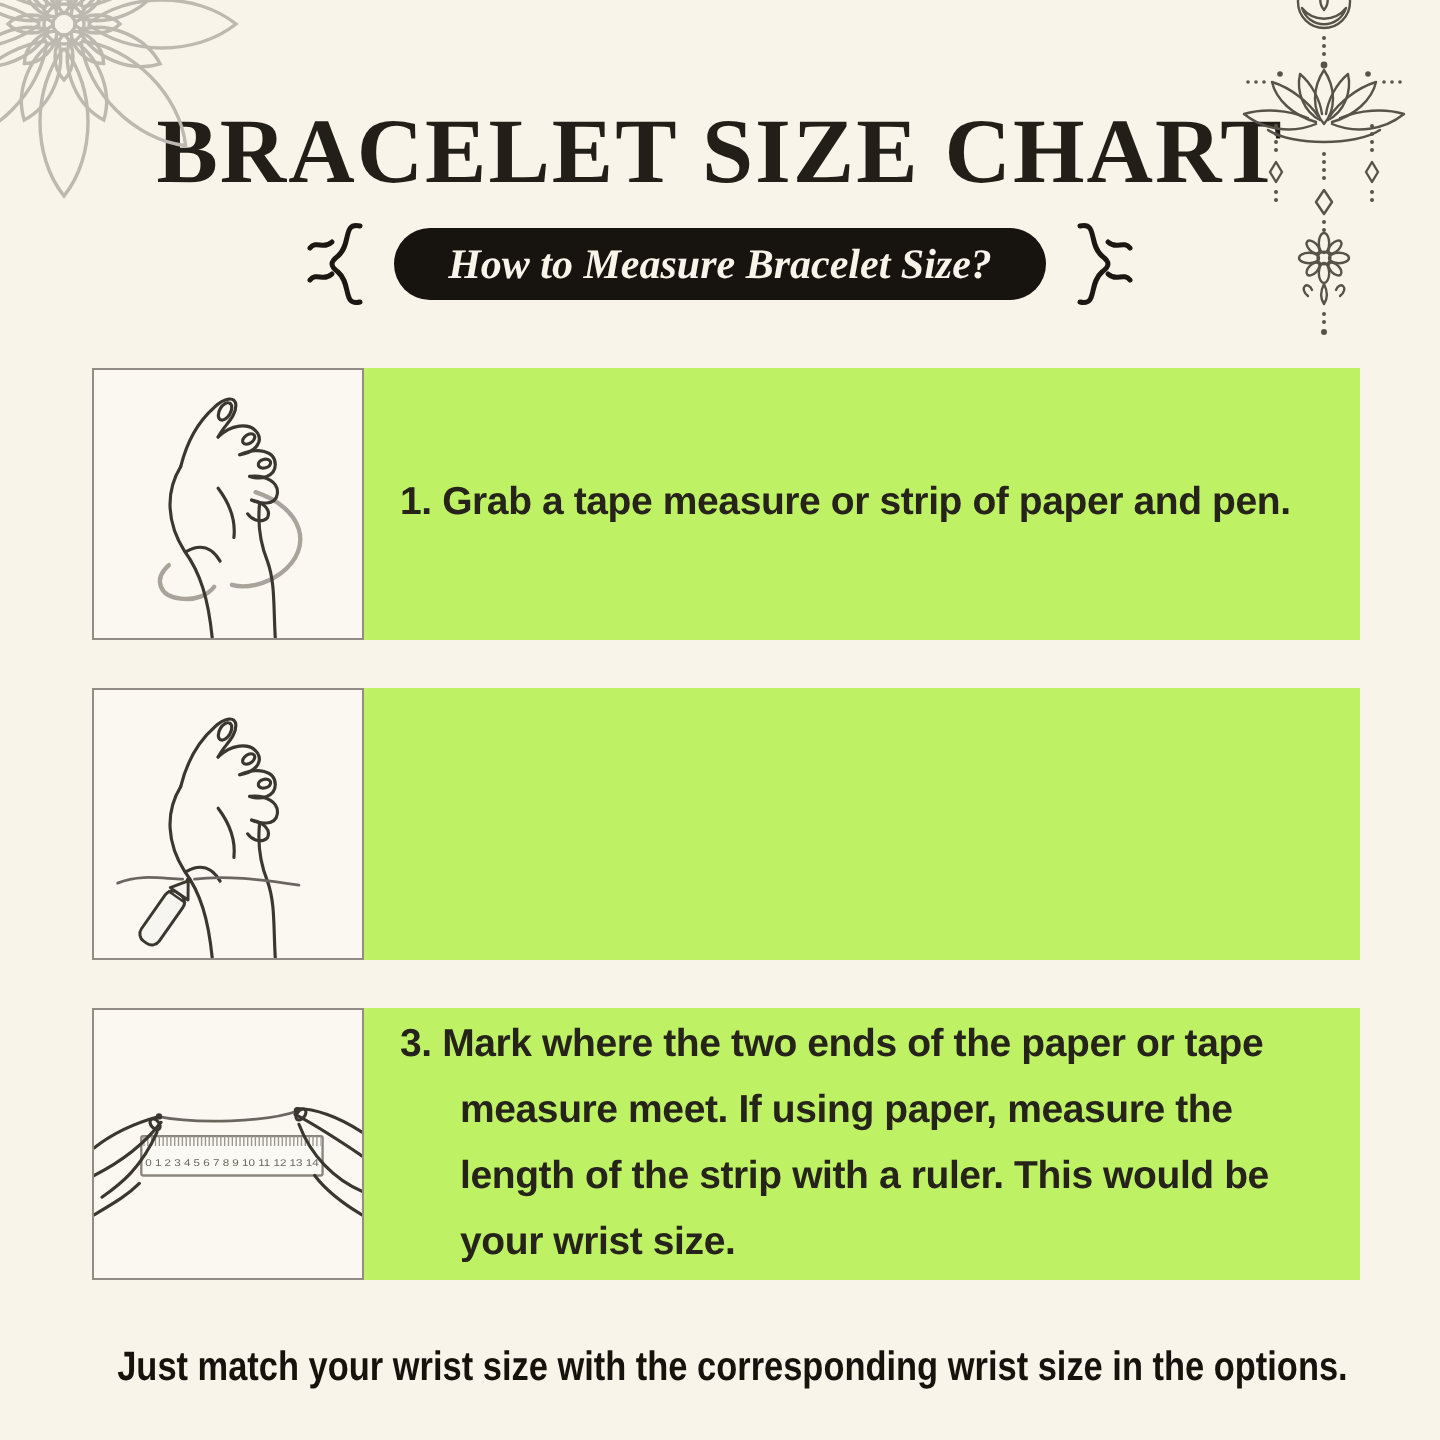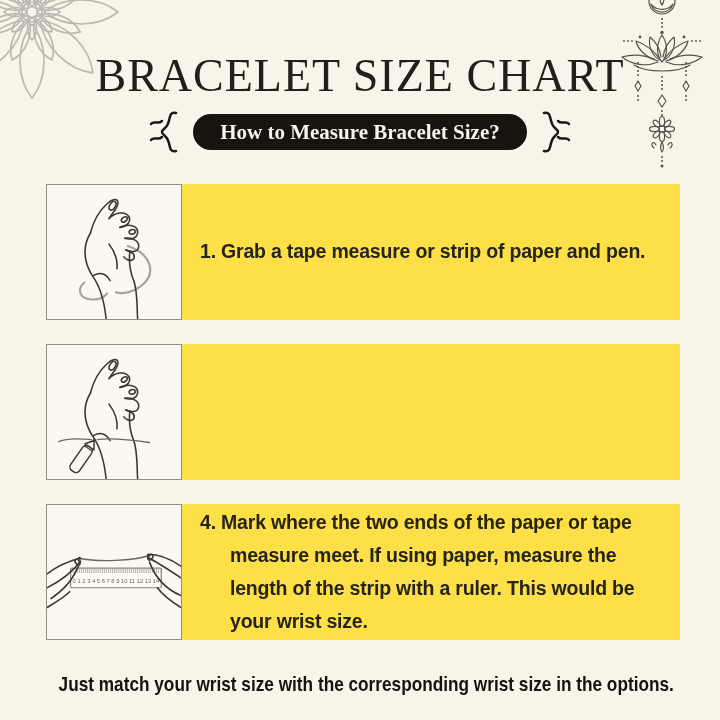--- a/index.html
+++ b/index.html
@@ -12,21 +12,21 @@
     color: #26231b;
   }
   
   .mandala { position: absolute; left: -78px; top: -98px; width: 220px; height: 220px; }
   .lotus   { position: absolute; right: 10px; top: -6px; width: 96px; height: 178px; }
   
   .title {
     margin-top: 50px;
     text-align: center;
     font-family: "Liberation Serif", serif;
-    font-weight: 400;
+    font-weight: 700;
     font-size: 46px;
     line-height: 1.12;
     letter-spacing: 1px;
     color: #221f19;
   }
   .badge-row {
     margin-top: 6px;
     display: flex;
     align-items: center;
     justify-content: center;
@@ -36,31 +36,32 @@
   .badge {
     background: #17140f;
     color: #f8f4e9;
     font-family: "Liberation Serif", serif;
     font-weight: 700;
     font-size: 21px;
     line-height: 36px;
     padding: 0 27px;
     border-radius: 19px;
     white-space: nowrap;
+    font-style: italic;
   }
   .flourish { width: 32px; height: 46px; }
   .flourish.right { transform: scaleX(-1); }
   
   .steps {
     margin: 28px 40px 0 46px;
     display: flex;
     flex-direction: column;
     gap: 24px;
   }
-  .step { display: flex; background: #fde047; height: 136px; }
+  .step { display: flex; background: #bef264; height: 136px; }
   .step-figure {
     width: 136px; height: 136px;
     flex: 0 0 136px;
     background: #faf8f1;
     border: 1px solid #928e85;
   }
   .step-figure svg { width: 100%; height: 100%; display: block; }
   .step-text {
     flex: 1;
     display: flex;
@@ -293,21 +294,21 @@
           <path d="M0,104 C10,98 17,94 23,88"></path>
           <path d="M136,62 C124,54 112,50 103,50"></path>
           <path d="M136,74 C124,66 112,58 102,53"></path>
           <path d="M136,92 C122,86 110,74 104,58"></path>
           <ellipse cx="105" cy="53" rx="2" ry="3.2" transform="rotate(40 105 53)"></ellipse>
           <path d="M136,104 C126,98 118,92 112,84"></path>
         </g>
       </svg>
     </div>
     <div class="step-text">
-      <p>4. Mark where the two ends of the paper or tape measure meet. If using paper, measure the length of the strip with a ruler. This would be your wrist size.</p>
+      <p>3. Mark where the two ends of the paper or tape measure meet. If using paper, measure the length of the strip with a ruler. This would be your wrist size.</p>
     </div>
   </div>
 
 </div>
 
 <div class="footer">
   <span>Just match your wrist size with the corresponding wrist size in the options.</span>
 </div>
 
 </body></html>

